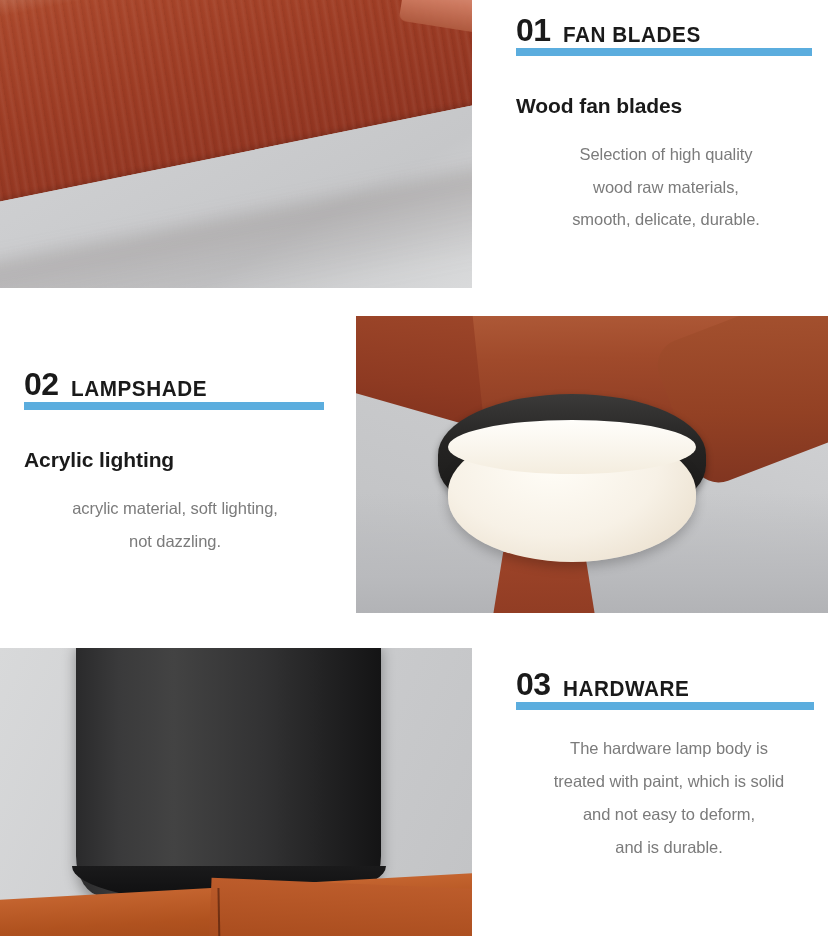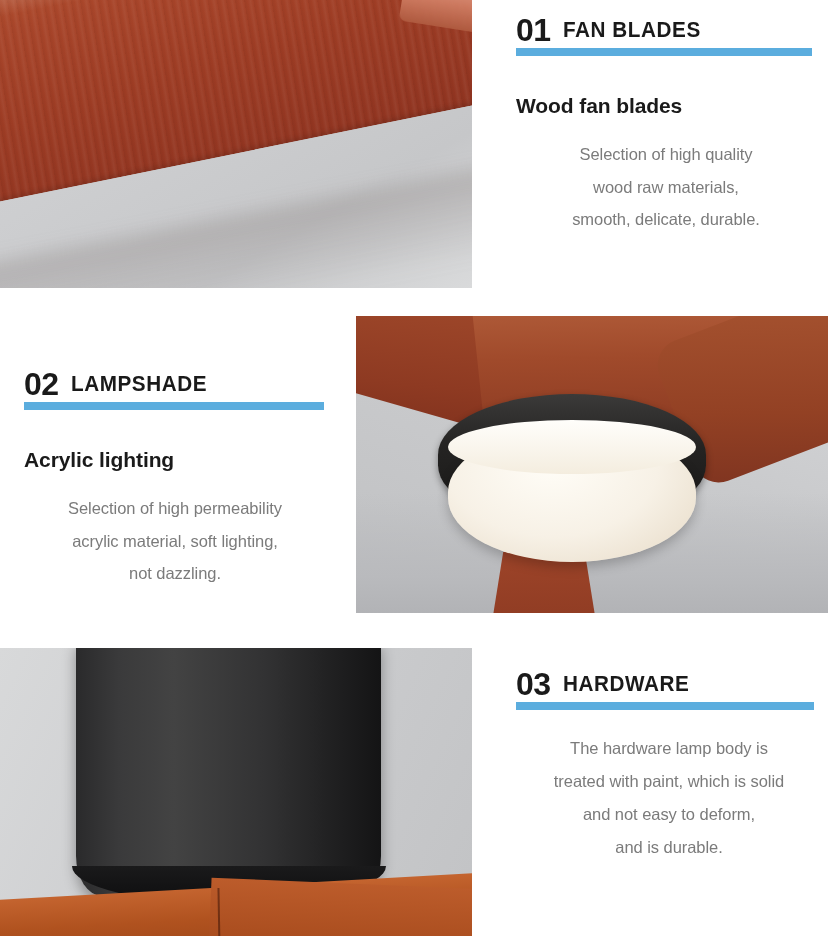--- a/index.html
+++ b/index.html
@@ -119,21 +119,21 @@
     position:absolute;left:218px;top:240px;width:2px;height:62px;
     background:rgba(60,20,8,.55);transform:rotate(-1deg);
   }
 
   
   .block{position:absolute;}
   #block-01{left:516px;top:14px;width:300px;}
   #block-02{left:24px;top:336px;width:302px;margin-top:32px;}
   #block-03{left:516px;top:668px;width:306px;}
 
-  .head-row{display:flex;align-items:center;white-space:nowrap;}
+  .head-row{display:flex;align-items:flex-end;white-space:nowrap;}
   .head-num{
     font-size:32px;font-weight:bold;color:#1a1a1a;
     letter-spacing:-0.5px;line-height:1;
     font-family:"Liberation Sans", sans-serif;
   }
   .head-label{
     font-size:22px;font-weight:bold;color:#1a1a1a;
     letter-spacing:.6px;line-height:1;margin-left:12px;
     font-family:"Liberation Sans", sans-serif;
     transform:scaleX(.94);transform-origin:left center;
@@ -194,21 +194,20 @@
   </div>
 
   <div class="block" id="block-02">
     <div class="head-row">
       <span class="head-num">02</span>
       <span class="head-label">LAMPSHADE</span>
     </div>
     <div class="accent-bar"></div>
     <div class="sub">Acrylic lighting</div>
     <div class="body">
-      <div>Selection of high permeability</div>
       <div>acrylic material, soft lighting,</div>
       <div>not dazzling.</div>
     </div>
   </div>
 
   <div class="photo" id="photo-hardware">
     <div class="cyl-top"></div>
     <div class="cyl"></div>
     <div class="cyl-base"></div>
     <div class="wood-bar"></div>

